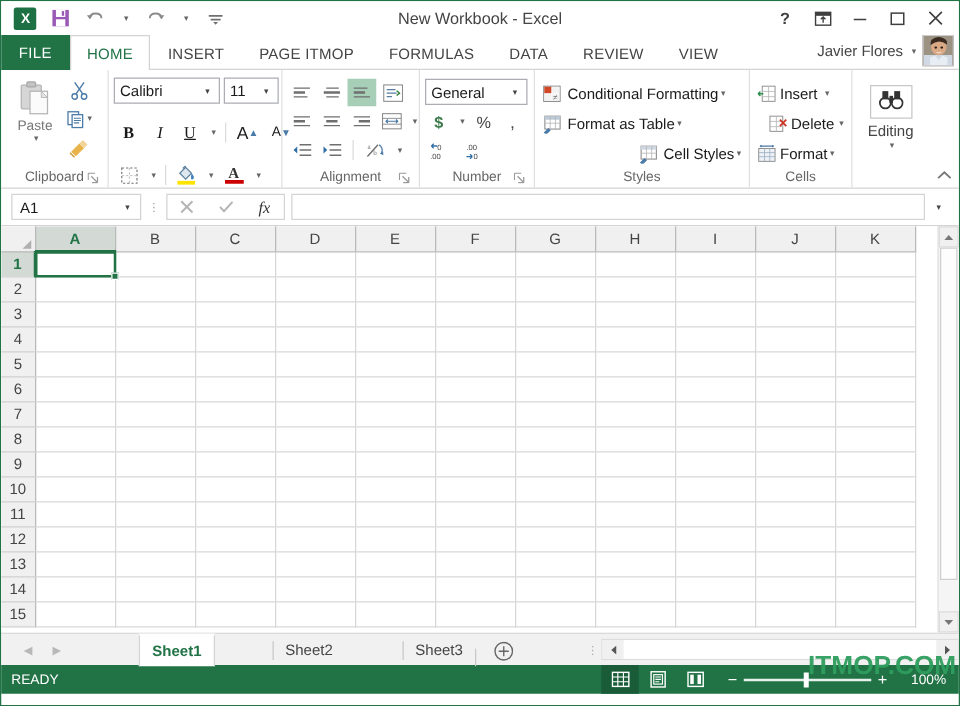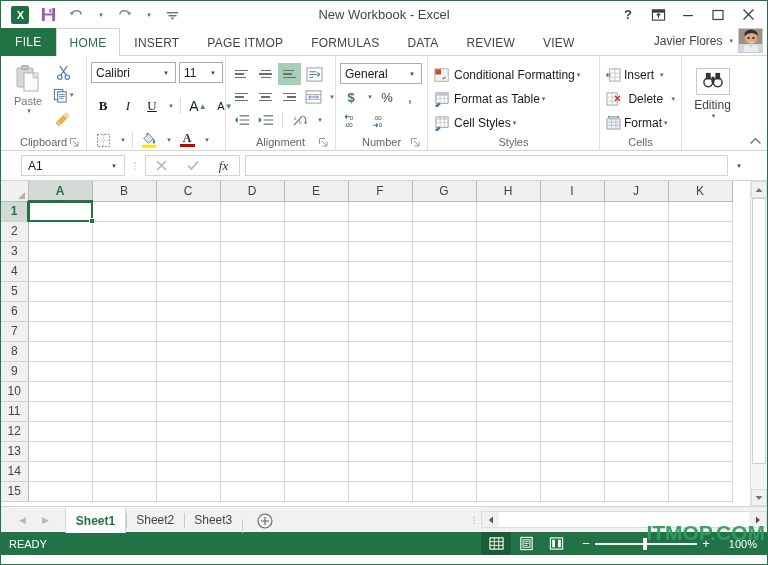--- a/index.html
+++ b/index.html
@@ -106,21 +106,21 @@
   
   .ic-lines { display:inline-block; width:14px; }
   .ic-lines i { display:block; height:1.5px; background:#6f6f6f; margin:2px 0; }
 
   .ribbon-collapse {
     position: absolute; right: 5px; bottom: 2px; font-size: 10px; color: #777; cursor: pointer;
   }
 
   
   .formulabar {
-    height: 30px; display: flex; align-items: center; padding: 0 20px; gap: 3px;
+    height: 30px; display: flex; align-items: center; padding: 0 8px; gap: 3px;
     background: #fff; border-bottom: 1px solid #d4d4d4;
   }
   .namebox {
     width: 104px; height: 21px; border: 1px solid #d4d4d4; background: #fff;
     display: flex; align-items: center; padding: 0 2px 0 6px; font-size: 12px; cursor: text;
   }
   .namebox .nv { flex:1; }
   .namebox .nb { width: 16px; text-align:center; font-size: 7px; color:#444; cursor:pointer; }
   .fb-grip { width: 14px; text-align: center; color: #999; font-size: 9px; letter-spacing: 0; cursor: col-resize; }
   .fb-actions {
@@ -188,21 +188,21 @@
   
   .tabbar {
     height: 26px; display: flex; align-items: center; background: #f1f1f1;
     border-top: 1px solid #d4d4d4;
   }
   .navbtns { display: flex; align-items: center; padding-left: 18px; gap: 16px; }
   .navbtn { font-size: 9px; color: #b8b8b8; cursor: pointer; }
   .sheettabs { display: flex; align-items: flex-end; height: 26px; margin-left: 16px; }
   .stab {
     height: 25px; padding: 0 10px; display: flex; align-items: center; font-size: 12px;
-    color: #444; cursor: pointer; position: relative;
+    color: #444; cursor: pointer; position: relative; margin-left: 46px;
   }
   .stab:not(.active) + .stab:not(.active)::before,
   .stab:not(.active)::before {
     content:''; position:absolute; left:0; top:5px; bottom:5px; width:1px; background:#c8c8c8;
   }
   .stab.active {
     background: #fff; color: #217346; font-weight: bold; border-left:1px solid #d4d4d4;
     border-right:1px solid #d4d4d4; border-top: 2px solid #fff; height: 26px;
   }
   .stab.active::before { display:none; }
@@ -643,21 +643,21 @@
         <div class="sbtn" style="justify-content:flex-start;width:100%">
           <svg width="16" height="15" viewBox="0 0 17 16" style="margin-right:4px">
             <rect x="2" y="1" width="13" height="11" fill="#fff" stroke="#8a8a8a" stroke-width=".9"></rect>
             <rect x="2" y="1" width="13" height="3" fill="#bcc9d6"></rect>
             <path d="M2 7 H15 M6.5 1 V12 M11 1 V12" stroke="#b6b6b6" stroke-width=".7"></path>
             <path d="M1 15 L5 11 L7 13 L3 17 Z" fill="#4a7aa8"></path>
           </svg>
           <span style="font-size:12px">Format as Table</span>
           <span class="caret">▾</span>
         </div>
-        <div class="sbtn" style="justify-content:flex-start;width:100%">
+        <div class="sbtn" style="justify-content:flex-end;width:100%">
           <svg width="16" height="15" viewBox="0 0 17 16" style="margin-right:4px">
             <rect x="2" y="1" width="13" height="11" fill="#fff" stroke="#8a8a8a" stroke-width=".9"></rect>
             <rect x="2" y="1" width="13" height="3" fill="#cfd8e3"></rect>
             <path d="M2 7 H15 M6.5 1 V12 M11 1 V12" stroke="#b6b6b6" stroke-width=".7"></path>
             <path d="M1 15 L5 11 L7 13 L3 17 Z" fill="#4a7aa8"></path>
           </svg>
           <span style="font-size:12px">Cell Styles</span>
           <span class="caret">▾</span>
         </div>
       </div>
@@ -668,21 +668,21 @@
       <div class="rgroup-body" style="flex-direction:column;gap:2px;padding-top:5px">
         <div class="sbtn" style="justify-content:flex-start;width:100%">
           <svg width="15" height="14" viewBox="0 0 16 15" style="margin-right:3px">
             <rect x="4" y="1" width="11" height="13" fill="#fff" stroke="#8a8a8a" stroke-width=".8"></rect>
             <path d="M4 5.5 H15 M4 10 H15 M9.5 1 V14" stroke="#b6b6b6" stroke-width=".7"></path>
             <path d="M0.5 7.5 H5 M2.5 5.5 L0.5 7.5 L2.5 9.5" stroke="#2f8f4f" stroke-width="1.2" fill="none"></path>
           </svg>
           <span style="font-size:12px">Insert</span>
           <span class="caret" style="margin-left:6px">▾</span>
         </div>
-        <div class="sbtn" style="justify-content:space-between;width:100%">
+        <div class="sbtn" style="justify-content:flex-end;width:100%">
           <svg width="15" height="14" viewBox="0 0 16 15" style="margin-right:3px">
             <rect x="1" y="1" width="11" height="13" fill="#fff" stroke="#8a8a8a" stroke-width=".8"></rect>
             <path d="M1 5.5 H12 M1 10 H12 M6.5 1 V14" stroke="#b6b6b6" stroke-width=".7"></path>
             <path d="M9.5 4 L15 9.5 M15 4 L9.5 9.5" stroke="#cc3322" stroke-width="1.5"></path>
           </svg>
           <span style="font-size:12px">Delete</span>
           <span class="caret" style="margin-left:4px">▾</span>
         </div>
         <div class="sbtn" style="justify-content:flex-start;width:100%">
           <svg width="15" height="14" viewBox="0 0 16 15" style="margin-right:3px">

